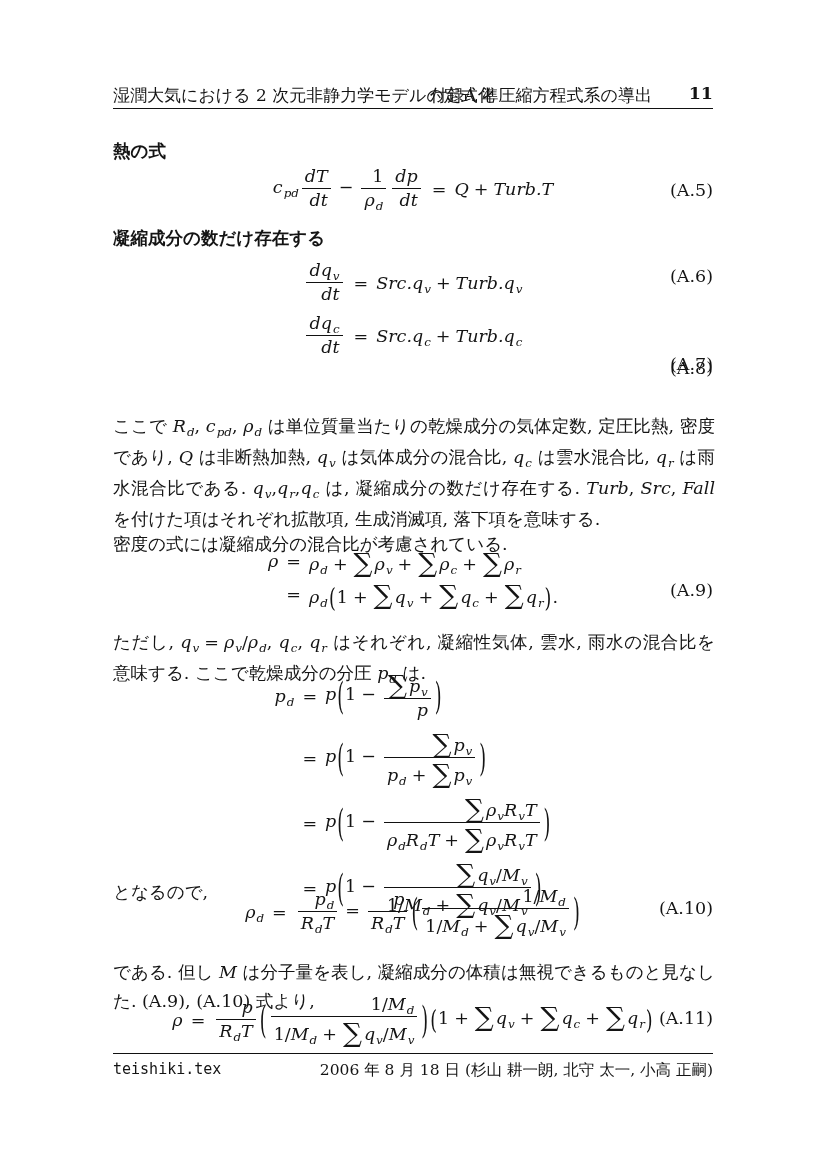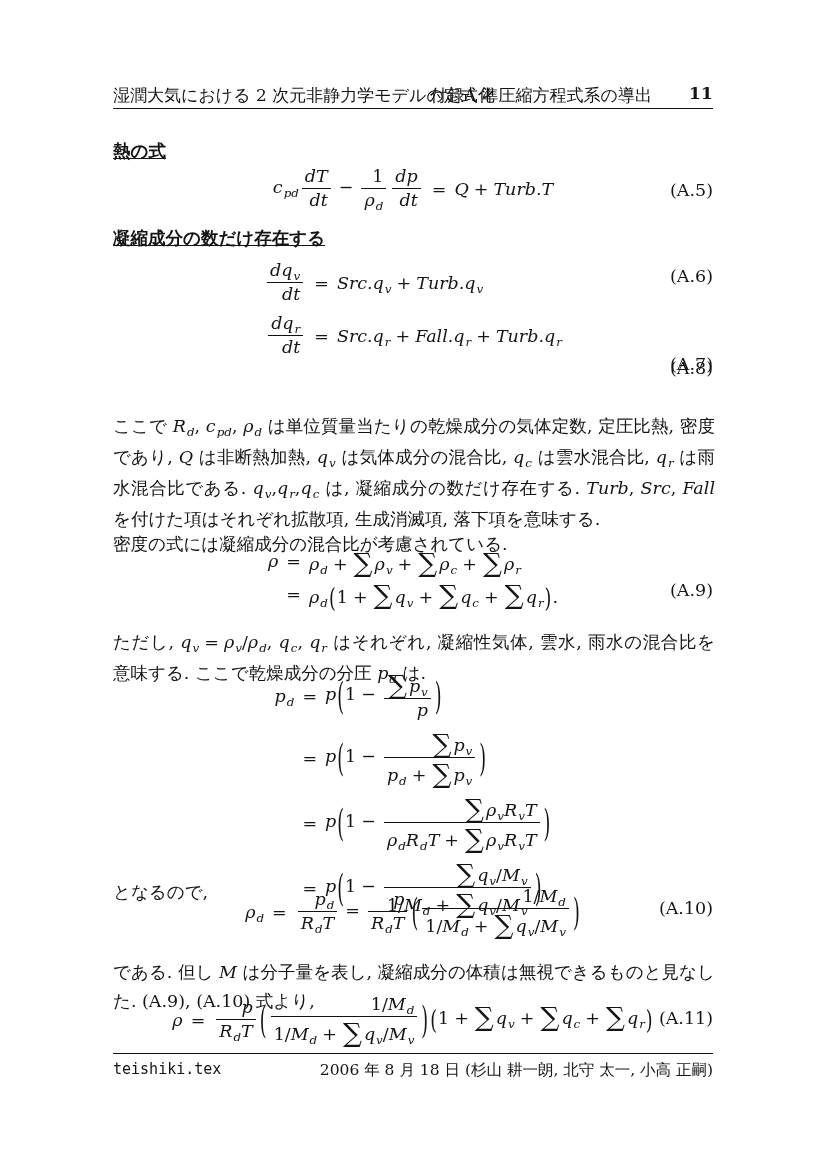--- a/index.html
+++ b/index.html
@@ -13,21 +13,21 @@
   .hdr-left{left:113px;top:84px;font-size:17px;white-space:nowrap;}
   .hdr-right{right:174px;top:84px;font-size:17px;white-space:nowrap;}
   .hdr-page{right:113px;top:83px;font-size:17.5px;font-weight:bold;}
   .rule{left:113px;width:600px;height:0;border-top:1.4px solid #111;}
   .hdr-rule{top:108px;}
   .ftr-rule{top:1053px;}
   .ftr-left{left:113px;top:1060px;font-size:15px;font-family:"DejaVu Sans Mono","Liberation Mono",monospace;}
   .ftr-right{right:113px;top:1060px;font-size:15.5px;white-space:nowrap;}
   
   .hd{left:113px;font-size:17.5px;font-weight:bold;
-      font-family:"DejaVu Sans","Liberation Sans",sans-serif;text-decoration:underline;}
+      font-family:"DejaVu Sans","Liberation Sans",sans-serif;}
   .hd-heat{top:139px;}
   .hd-mix{top:226px;}
   .para{left:113px;width:602px;font-size:17.5px;line-height:29px;text-align:justify;}
   .b-p1{top:394px;}
   .b-p2{top:512px;}
   .b-p3{top:610px;}
   .b-p4{top:860px;}
   .b-p5{top:940px;}
   
   .eqblock{position:absolute;left:113px;width:600px;font-size:17.5px;}
@@ -86,23 +86,23 @@
   <div class="eqblock b-cons">
     <div>
         <table class="eqt">
           <tbody>
             <tr>
               <td class="cl"><span class="frac"><span class="num"><span class="it">dq<span class="sub">v</span></span></span><span class="den"><span class="it">dt</span></span></span></td>
               <td class="cm">=</td>
               <td class="cr"><span class="it">Src.q<span class="sub">v</span></span><span class="op">+</span><span class="it">Turb.q<span class="sub">v</span></span></td>
             </tr>
             <tr>
-              <td class="cl"><span class="frac"><span class="num"><span class="it">dq<span class="sub">r</span></span></span><span class="den"><span class="it">dt</span></span></span></td>
-              <td class="cm">=</td>
-              <td class="cr"><span class="it">Src.q<span class="sub">r</span></span><span class="op">+</span><span class="it">Fall.q<span class="sub">r</span></span><span class="op">+</span><span class="it">Turb.q<span class="sub">r</span></span></td>
+              <td class="cl"><span class="frac"><span class="num"><span class="it">dq<span class="sub">c</span></span></span><span class="den"><span class="it">dt</span></span></span></td>
+              <td class="cm">=</td>
+              <td class="cr"><span class="it">Src.q<span class="sub">c</span></span><span class="op">+</span><span class="it">Turb.q<span class="sub">c</span></span></td>
             </tr>
           </tbody>
         </table>
       </div>
     <span class="eqtag" style="top:17%;">(A.6)</span>
     <span class="eqtag" style="top:50%;margin-top:42px;">(A.7)</span>
     <span class="eqtag" style="top:83%;">(A.8)</span>
   </div>
 
   <p class="abs para b-p1"><span class="rm">ここで </span><span class="it">R<span class="sub">d</span></span><span class="rm">, </span><span class="it">c<span class="sub">pd</span></span><span class="rm">, </span><span class="it">ρ<span class="sub">d</span></span><span class="rm"> は単位質量当たりの乾燥成分の気体定数, 定圧比熱, 密度であり, </span><span class="it">Q</span><span class="rm"> は非断熱加熱, </span><span class="it">q<span class="sub">v</span></span><span class="rm"> は気体成分の混合比, </span><span class="it">q<span class="sub">c</span></span><span class="rm"> は雲水混合比, </span><span class="it">q<span class="sub">r</span></span><span class="rm"> は雨水混合比である. </span><span class="it">q<span class="sub">v</span></span><span class="rm">,</span><span class="it">q<span class="sub">r</span></span><span class="rm">,</span><span class="it">q<span class="sub">c</span></span><span class="rm"> は, 凝縮成分の数だけ存在する. </span><span class="it">Turb</span><span class="rm">, </span><span class="it">Src</span><span class="rm">, </span><span class="it">Fall</span><span class="rm"> を付けた項はそれぞれ拡散項, 生成消滅項, 落下項を意味する.</span></p>

